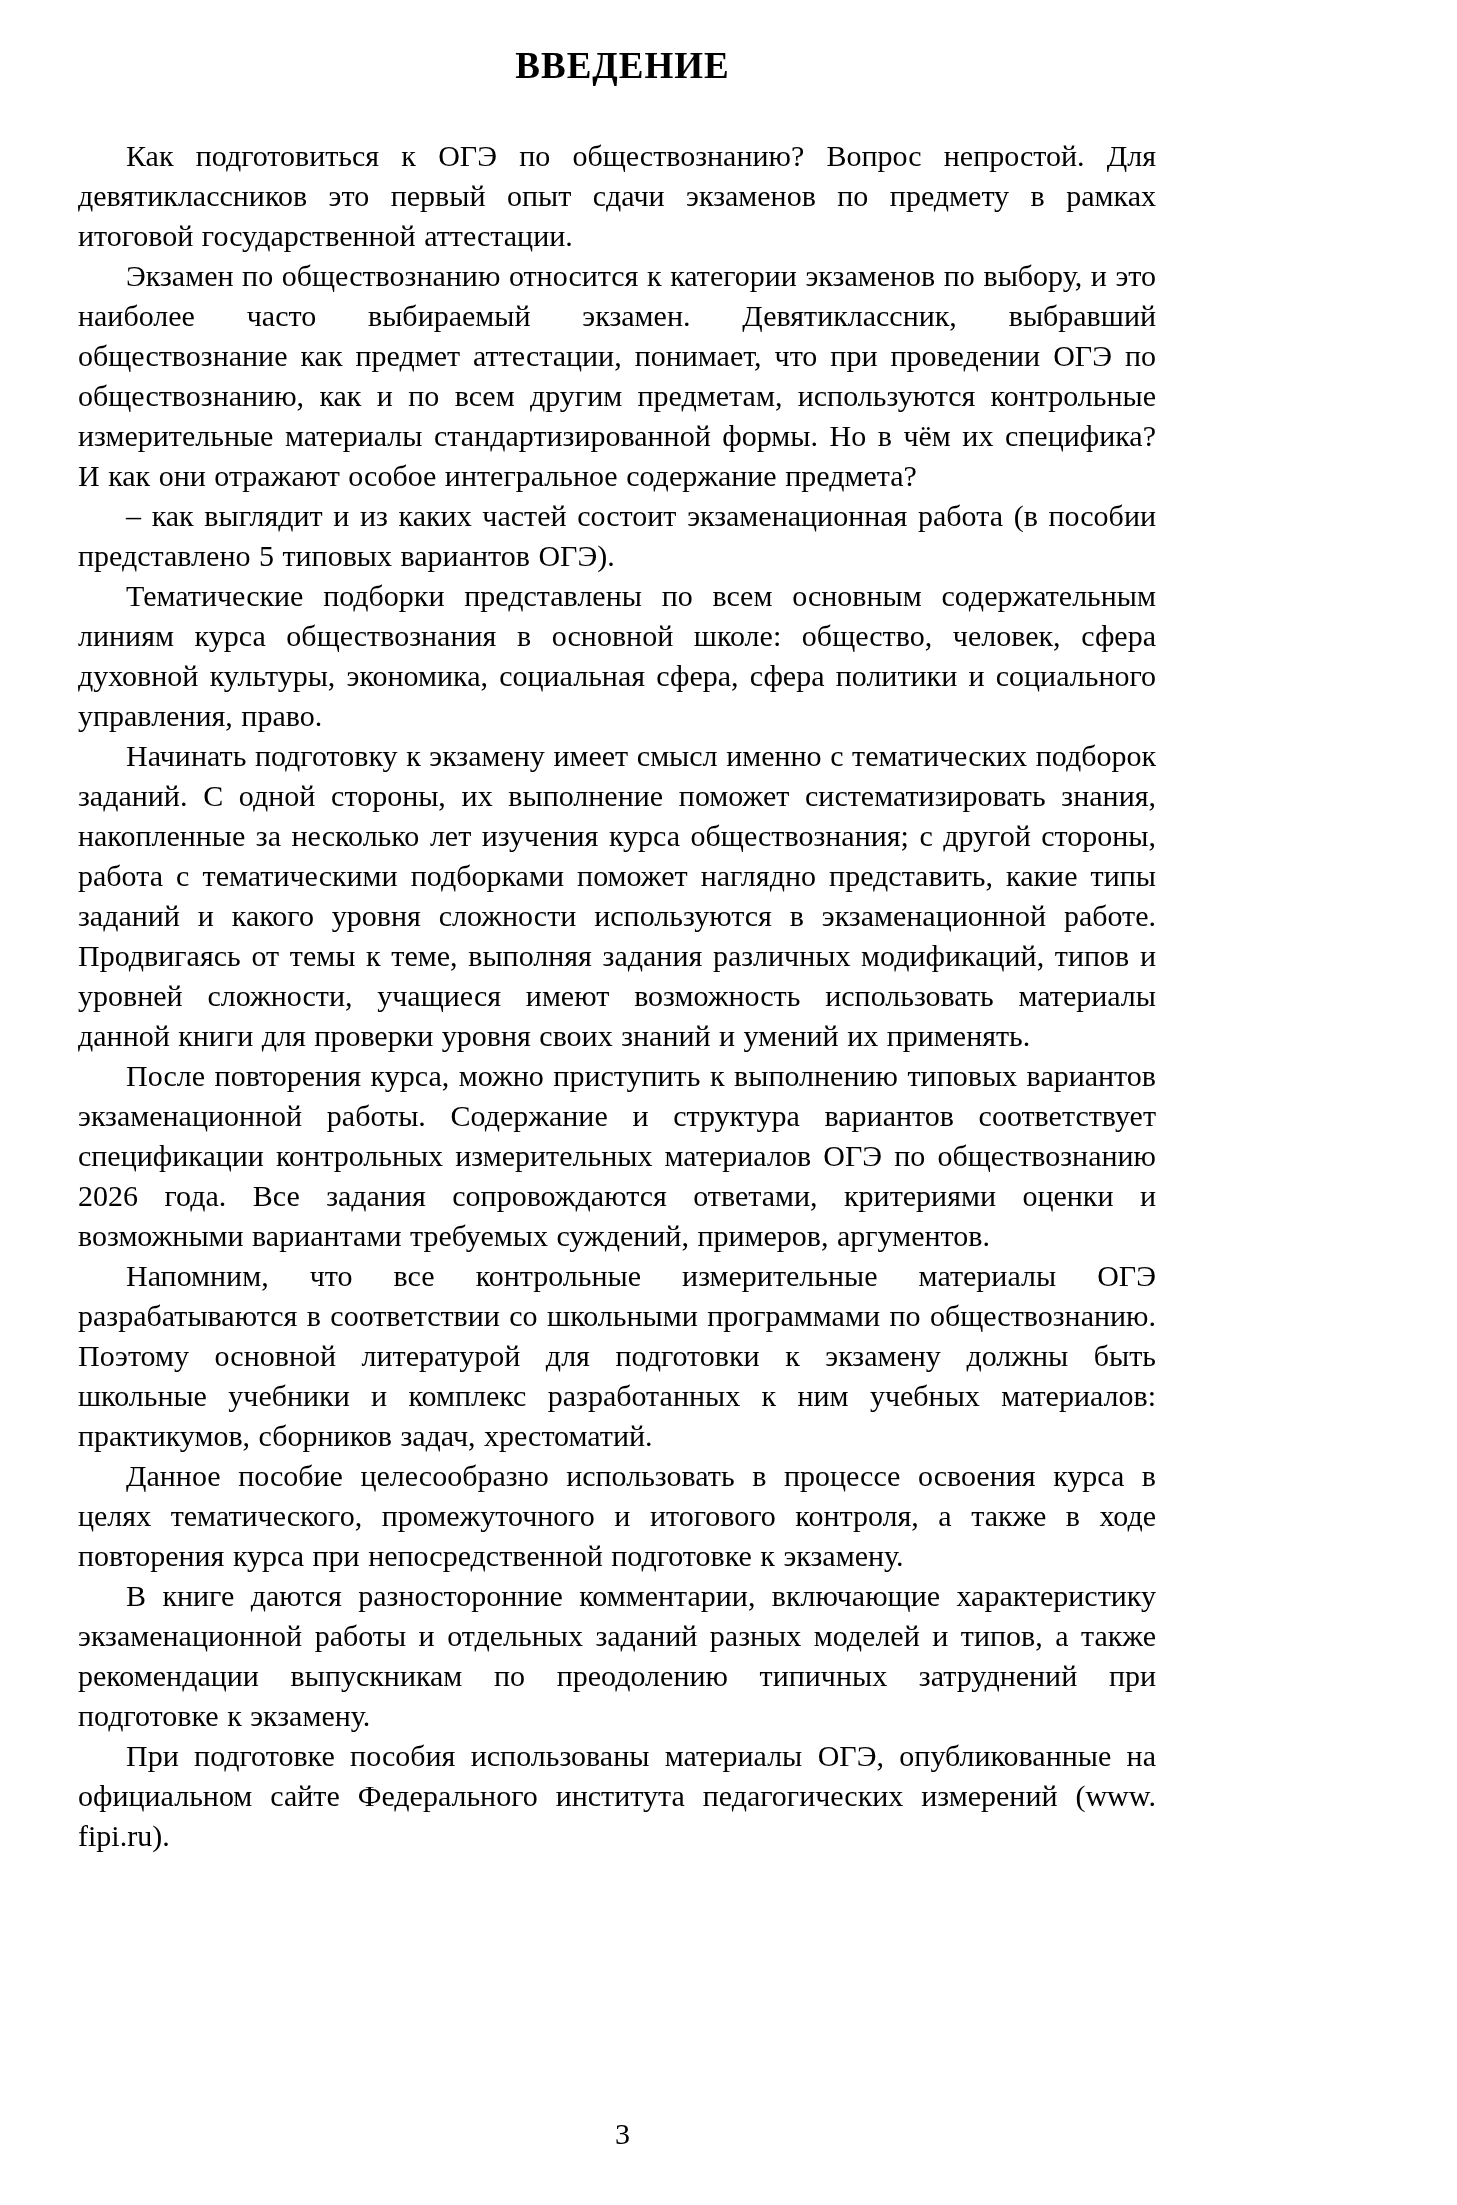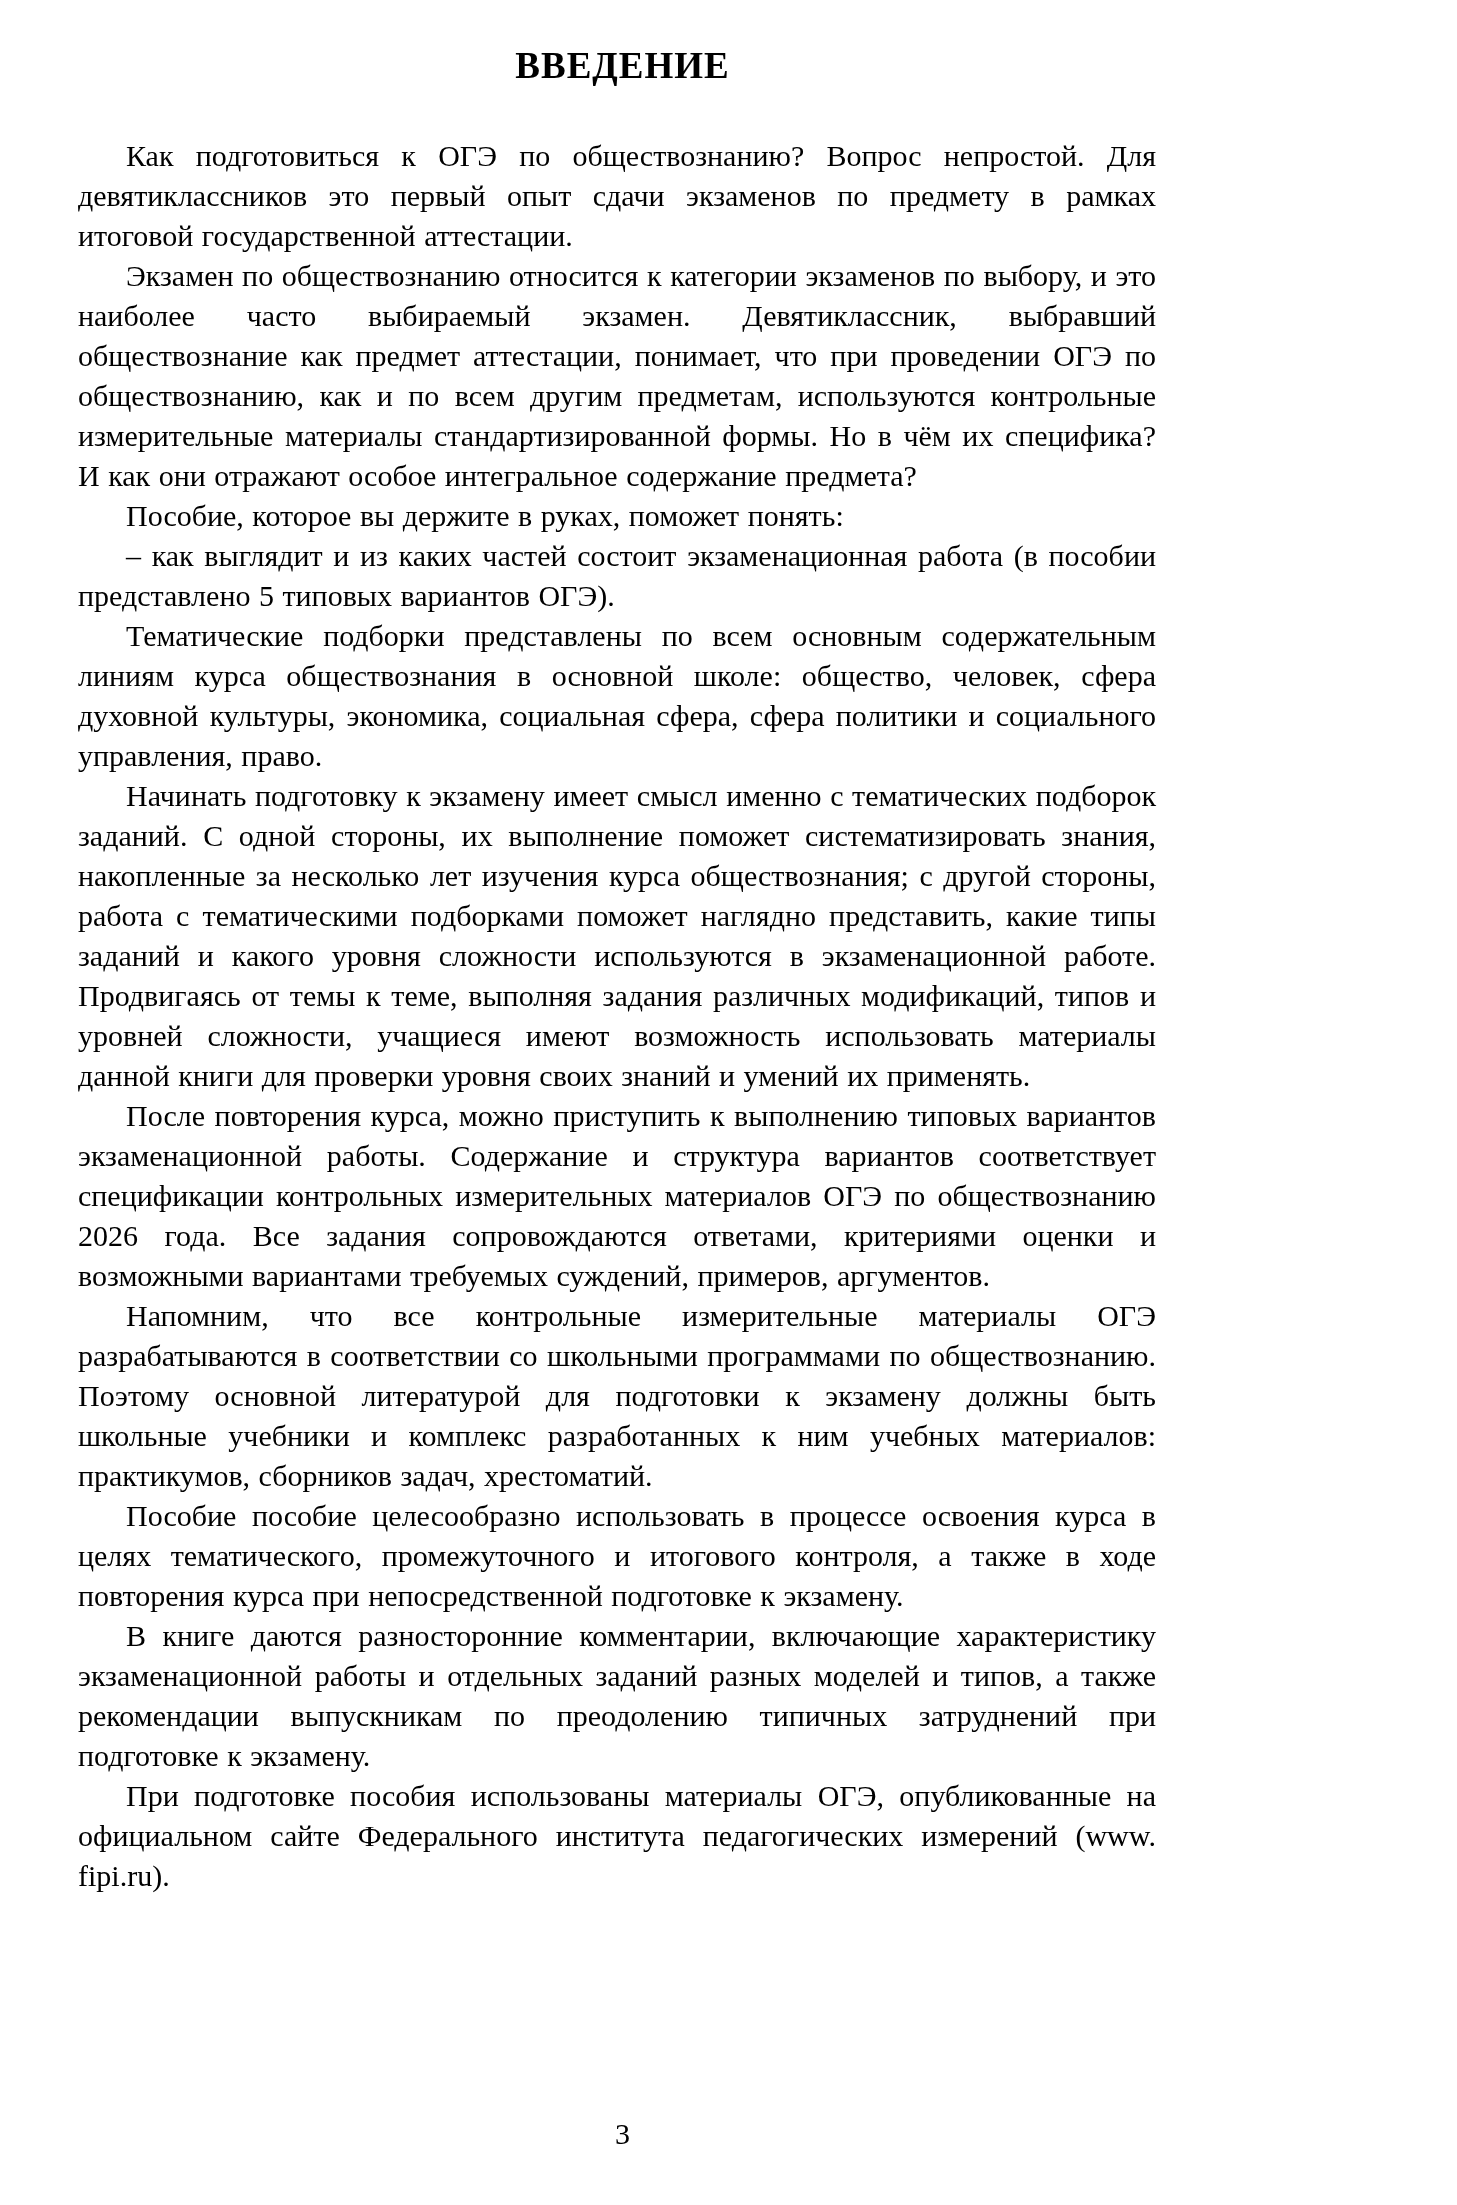--- a/index.html
+++ b/index.html
@@ -57,26 +57,25 @@
 </head>
 <body>
 
 <div class="page">
 
   <h1 class="doc-title">ВВЕДЕНИЕ</h1>
 
   <div class="content">
     <p>Как подготовиться к ОГЭ по обществознанию? Вопрос непростой. Для девятиклассников это первый опыт сдачи экзаменов по предмету в рамках итоговой государственной аттестации.</p>
     <p>Экзамен по обществознанию относится к категории экзаменов по выбору, и это наиболее часто выбираемый экзамен. Девятиклассник, выбравший обществознание как предмет аттестации, понимает, что при проведении ОГЭ по обществознанию, как и по всем другим предметам, используются контрольные измерительные материалы стандартизированной формы. Но в чём их специфика? И как они отражают особое интегральное содержание предмета?</p>
-    <p>Пособие, которое вы держите в руках, поможет понять:</p>
     <p>– как выглядит и из каких частей состоит экзаменационная работа (в пособии представлено 5 типовых вариантов ОГЭ).</p>
     <p>Тематические подборки представлены по всем основным содержательным линиям курса обществознания в основной школе: общество, человек, сфера духовной культуры, экономика, социальная сфера, сфера политики и социального управления, право.</p>
     <p>Начинать подготовку к экзамену имеет смысл именно с тематических подборок заданий. С одной стороны, их выполнение поможет систематизировать знания, накопленные за несколько лет изучения курса обществознания; с другой стороны, работа с тематическими подборками поможет наглядно представить, какие типы заданий и какого уровня сложности используются в экзаменационной работе. Продвигаясь от темы к теме, выполняя задания различных модификаций, типов и уровней сложности, учащиеся имеют возможность использовать материалы данной книги для проверки уровня своих знаний и умений их применять.</p>
     <p>После повторения курса, можно приступить к выполнению типовых вариантов экзаменационной работы. Содержание и структура вариантов соответствует спецификации контрольных измерительных материалов ОГЭ по обществознанию 2026 года. Все задания сопровождаются ответами, критериями оценки и возможными вариантами требуемых суждений, примеров, аргументов.</p>
     <p>Напомним, что все контрольные измерительные материалы ОГЭ разрабатываются в соответствии со школьными программами по обществознанию. Поэтому основной литературой для подготовки к экзамену должны быть школьные учебники и комплекс разработанных к ним учебных материалов: практикумов, сборников задач, хрестоматий.</p>
-    <p>Пособие пособие целесообразно использовать в процессе освоения курса в целях тематического, промежуточного и итогового контроля, а также в ходе повторения курса при непосредственной подготовке к экзамену.</p>
+    <p>Данное пособие целесообразно использовать в процессе освоения курса в целях тематического, промежуточного и итогового контроля, а также в ходе повторения курса при непосредственной подготовке к экзамену.</p>
     <p>В книге даются разносторонние комментарии, включающие характеристику экзаменационной работы и отдельных заданий разных моделей и типов, а также рекомендации выпускникам по преодолению типичных затруднений при подготовке к экзамену.</p>
     <p>При подготовке пособия использованы материалы ОГЭ, опубликованные на официальном сайте Федерального института педагогических измерений (www. fipi.ru).</p>
   </div>
 
   <div class="page-number">3</div>
 
 </div>
 
 </body></html>

